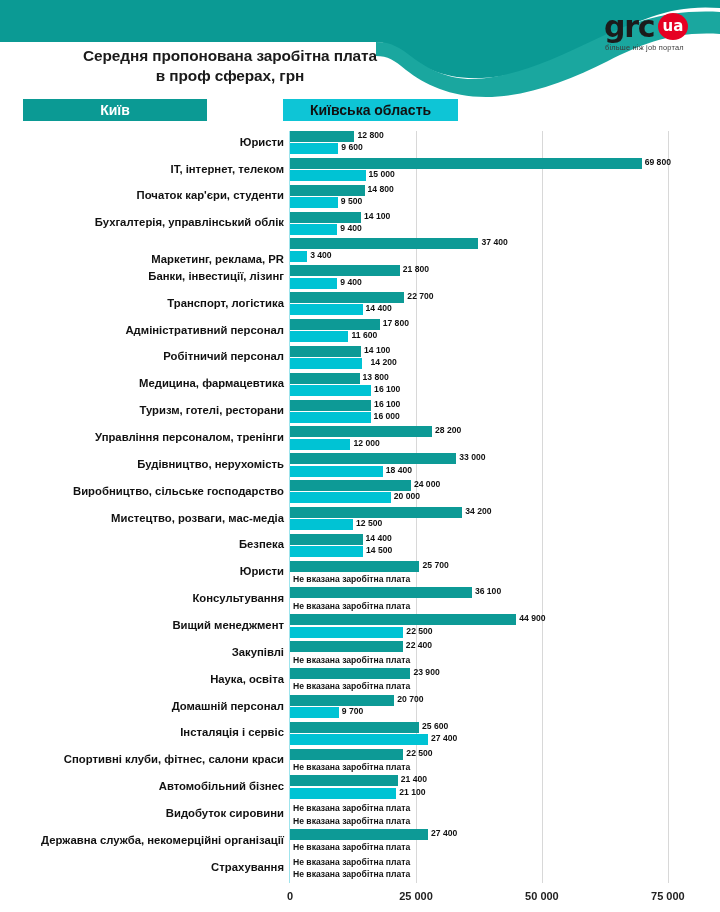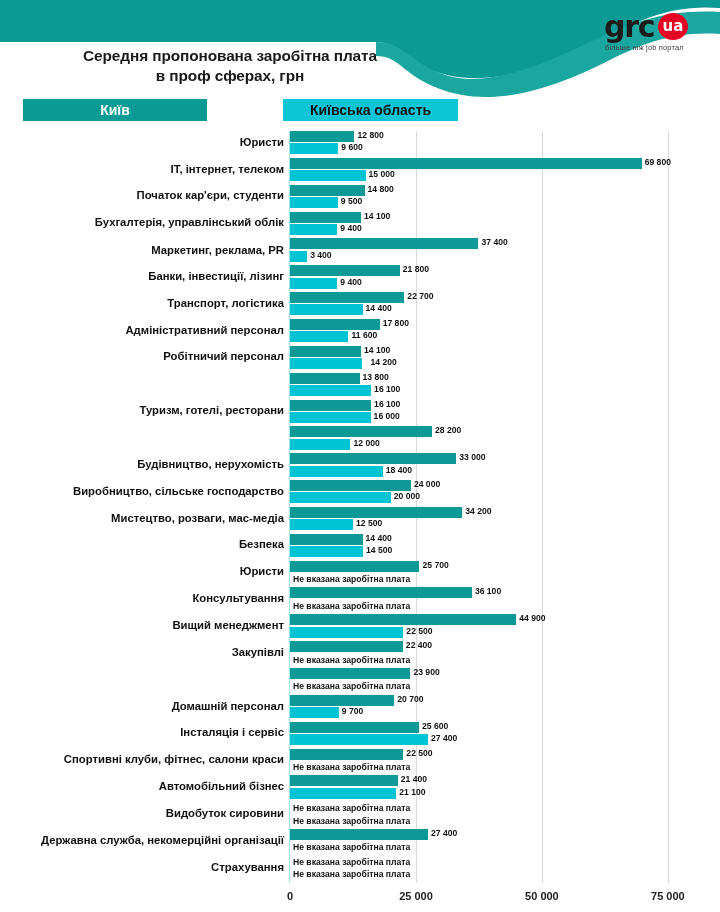--- a/index.html
+++ b/index.html
@@ -273,21 +273,21 @@
           <div class="bar-wrap" style="top: 0px; width: 71.0423px;">
             <div class="bar kyiv" style="width: 100%;"></div>
             <div class="bar-value" style="left: 100%;">14 100</div>
           </div>
           <div class="bar-wrap" style="top: 12.4px; width: 47.3615px;">
             <div class="bar oblast" style="width: 100%;"></div>
             <div class="bar-value" style="left: 100%;">9 400</div>
           </div>
         </div>
         <div class="cat-row" style="top: 107.4px; height: 26.85px;">
-          <div class="cat-label" style="top: 6px;">Маркетинг, реклама, PR</div>
+          <div class="cat-label" style="top: 15px;">Маркетинг, реклама, PR</div>
           <div class="bar-wrap" style="top: 0px; width: 188.438px;">
             <div class="bar kyiv" style="width: 100%;"></div>
             <div class="bar-value" style="left: 100%;">37 400</div>
           </div>
           <div class="bar-wrap" style="top: 12.4px; width: 17.1308px;">
             <div class="bar oblast" style="width: 100%;"></div>
             <div class="bar-value" style="left: 100%;">3 400</div>
           </div>
         </div>
         <div class="cat-row" style="top: 134.25px; height: 26.85px;">
@@ -328,20 +328,21 @@
           <div class="bar-wrap" style="top: 0px; width: 71.0423px;">
             <div class="bar kyiv" style="width: 100%;"></div>
             <div class="bar-value" style="left: 100%;">14 100</div>
           </div>
           <div class="bar-wrap" style="top: 12.4px; width: 71.5462px;">
             <div class="bar oblast" style="width: 100%;"></div>
             <div class="bar-value" style="left: 100%; padding-left: 9px;">14 200</div>
           </div>
         </div>
         <div class="cat-row" style="top: 241.65px; height: 26.85px;">
+          <div class="cat-label" style="top: 4.7px;">Медицина, фармацевтика</div>
           <div class="bar-wrap" style="top: 0px; width: 69.5308px;">
             <div class="bar kyiv" style="width: 100%;"></div>
             <div class="bar-value" style="left: 100%;">13 800</div>
           </div>
           <div class="bar-wrap" style="top: 12.4px; width: 81.1192px;">
             <div class="bar oblast" style="width: 100%;"></div>
             <div class="bar-value" style="left: 100%;">16 100</div>
           </div>
         </div>
         <div class="cat-row" style="top: 268.5px; height: 26.85px;">
@@ -349,20 +350,21 @@
           <div class="bar-wrap" style="top: 0px; width: 81.1192px;">
             <div class="bar kyiv" style="width: 100%;"></div>
             <div class="bar-value" style="left: 100%;">16 100</div>
           </div>
           <div class="bar-wrap" style="top: 12.4px; width: 80.6154px;">
             <div class="bar oblast" style="width: 100%;"></div>
             <div class="bar-value" style="left: 100%;">16 000</div>
           </div>
         </div>
         <div class="cat-row" style="top: 295.35px; height: 26.85px;">
+          <div class="cat-label" style="top: 4.7px;">Управління персоналом, тренінги</div>
           <div class="bar-wrap" style="top: 0px; width: 142.085px;">
             <div class="bar kyiv" style="width: 100%;"></div>
             <div class="bar-value" style="left: 100%;">28 200</div>
           </div>
           <div class="bar-wrap" style="top: 12.4px; width: 60.4615px;">
             <div class="bar oblast" style="width: 100%;"></div>
             <div class="bar-value" style="left: 100%;">12 000</div>
           </div>
         </div>
         <div class="cat-row" style="top: 322.2px; height: 26.85px;">
@@ -438,20 +440,21 @@
         </div>
         <div class="cat-row" style="top: 510.15px; height: 26.85px;">
           <div class="cat-label" style="top: 4.7px;">Закупівлі</div>
           <div class="bar-wrap" style="top: 0px; width: 112.862px;">
             <div class="bar kyiv" style="width: 100%;"></div>
             <div class="bar-value" style="left: 100%;">22 400</div>
           </div>
           <div class="no-data" style="top: 13.4px;">Не вказана заробітна плата</div>
         </div>
         <div class="cat-row" style="top: 537px; height: 26.85px;">
+          <div class="cat-label" style="top: 4.7px;">Наука, освіта</div>
           <div class="bar-wrap" style="top: 0px; width: 120.419px;">
             <div class="bar kyiv" style="width: 100%;"></div>
             <div class="bar-value" style="left: 100%;">23 900</div>
           </div>
           <div class="no-data" style="top: 13.4px;">Не вказана заробітна плата</div>
         </div>
         <div class="cat-row" style="top: 563.85px; height: 26.85px;">
           <div class="cat-label" style="top: 4.7px;">Домашній персонал</div>
           <div class="bar-wrap" style="top: 0px; width: 104.296px;">
             <div class="bar kyiv" style="width: 100%;"></div>

